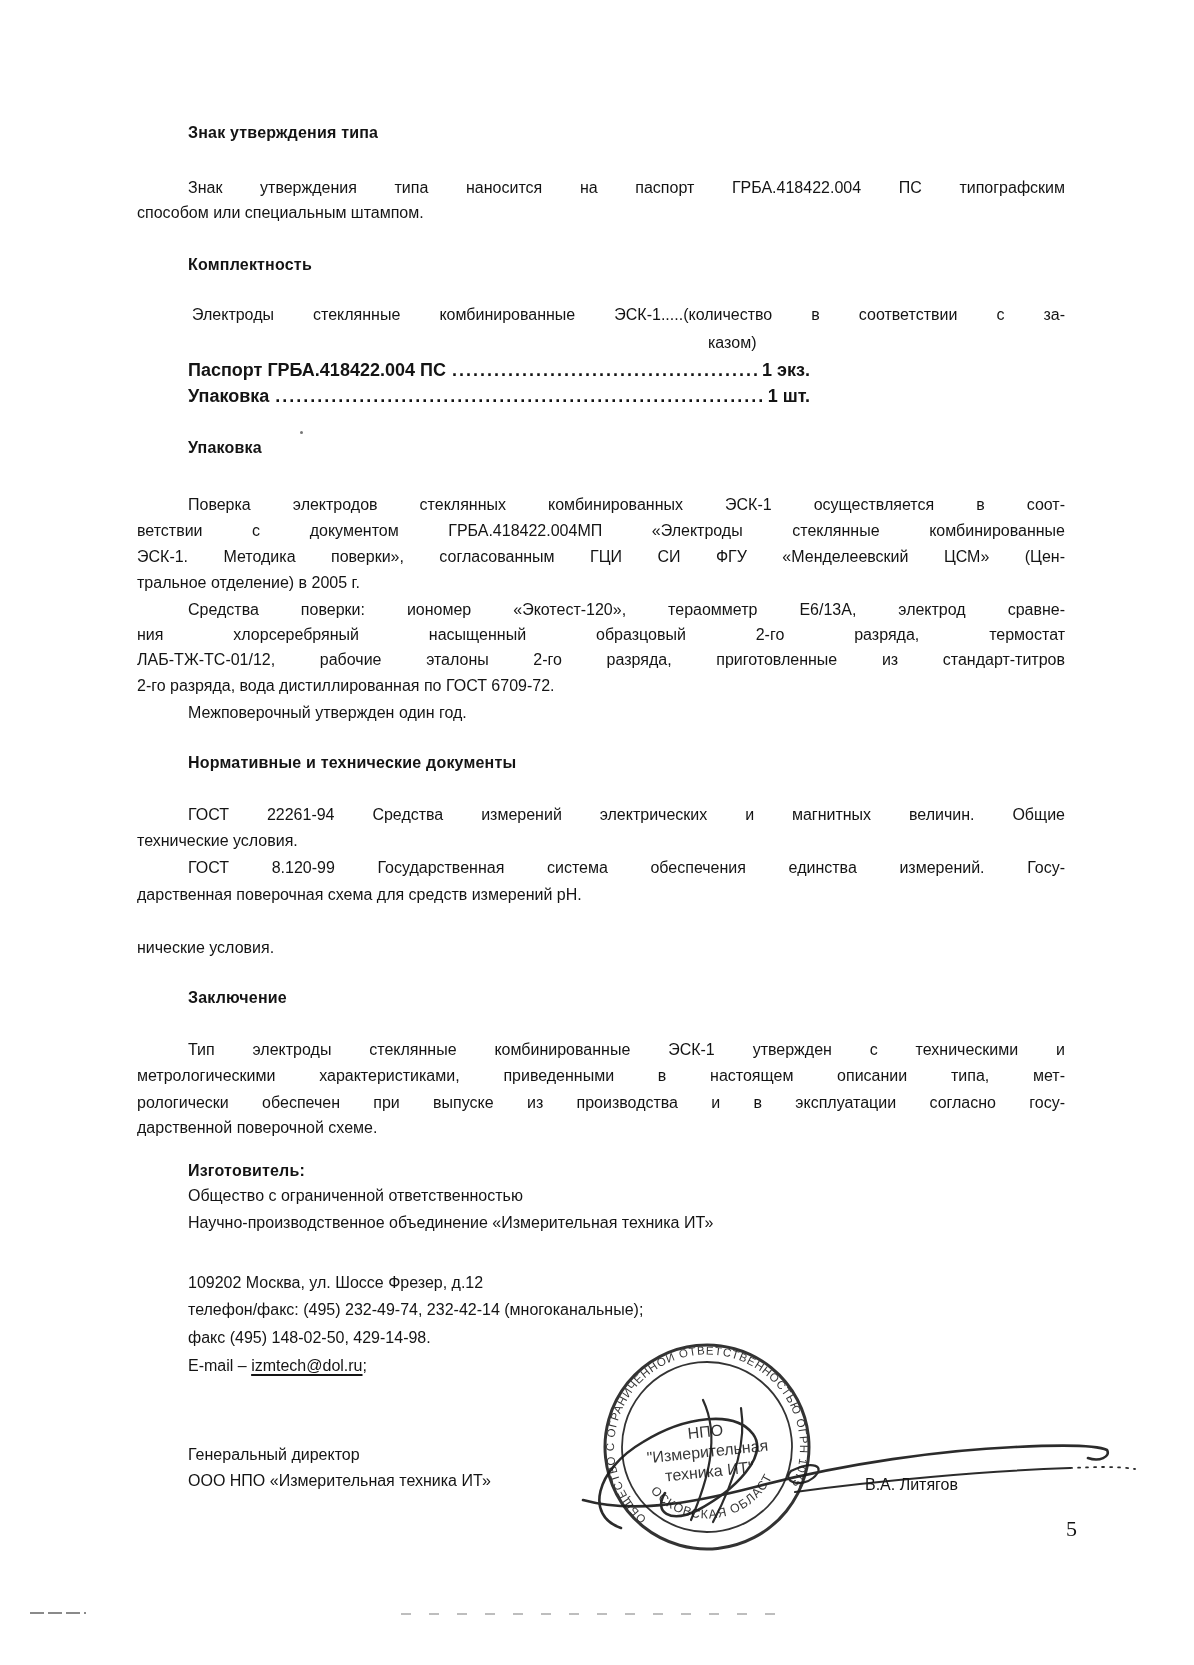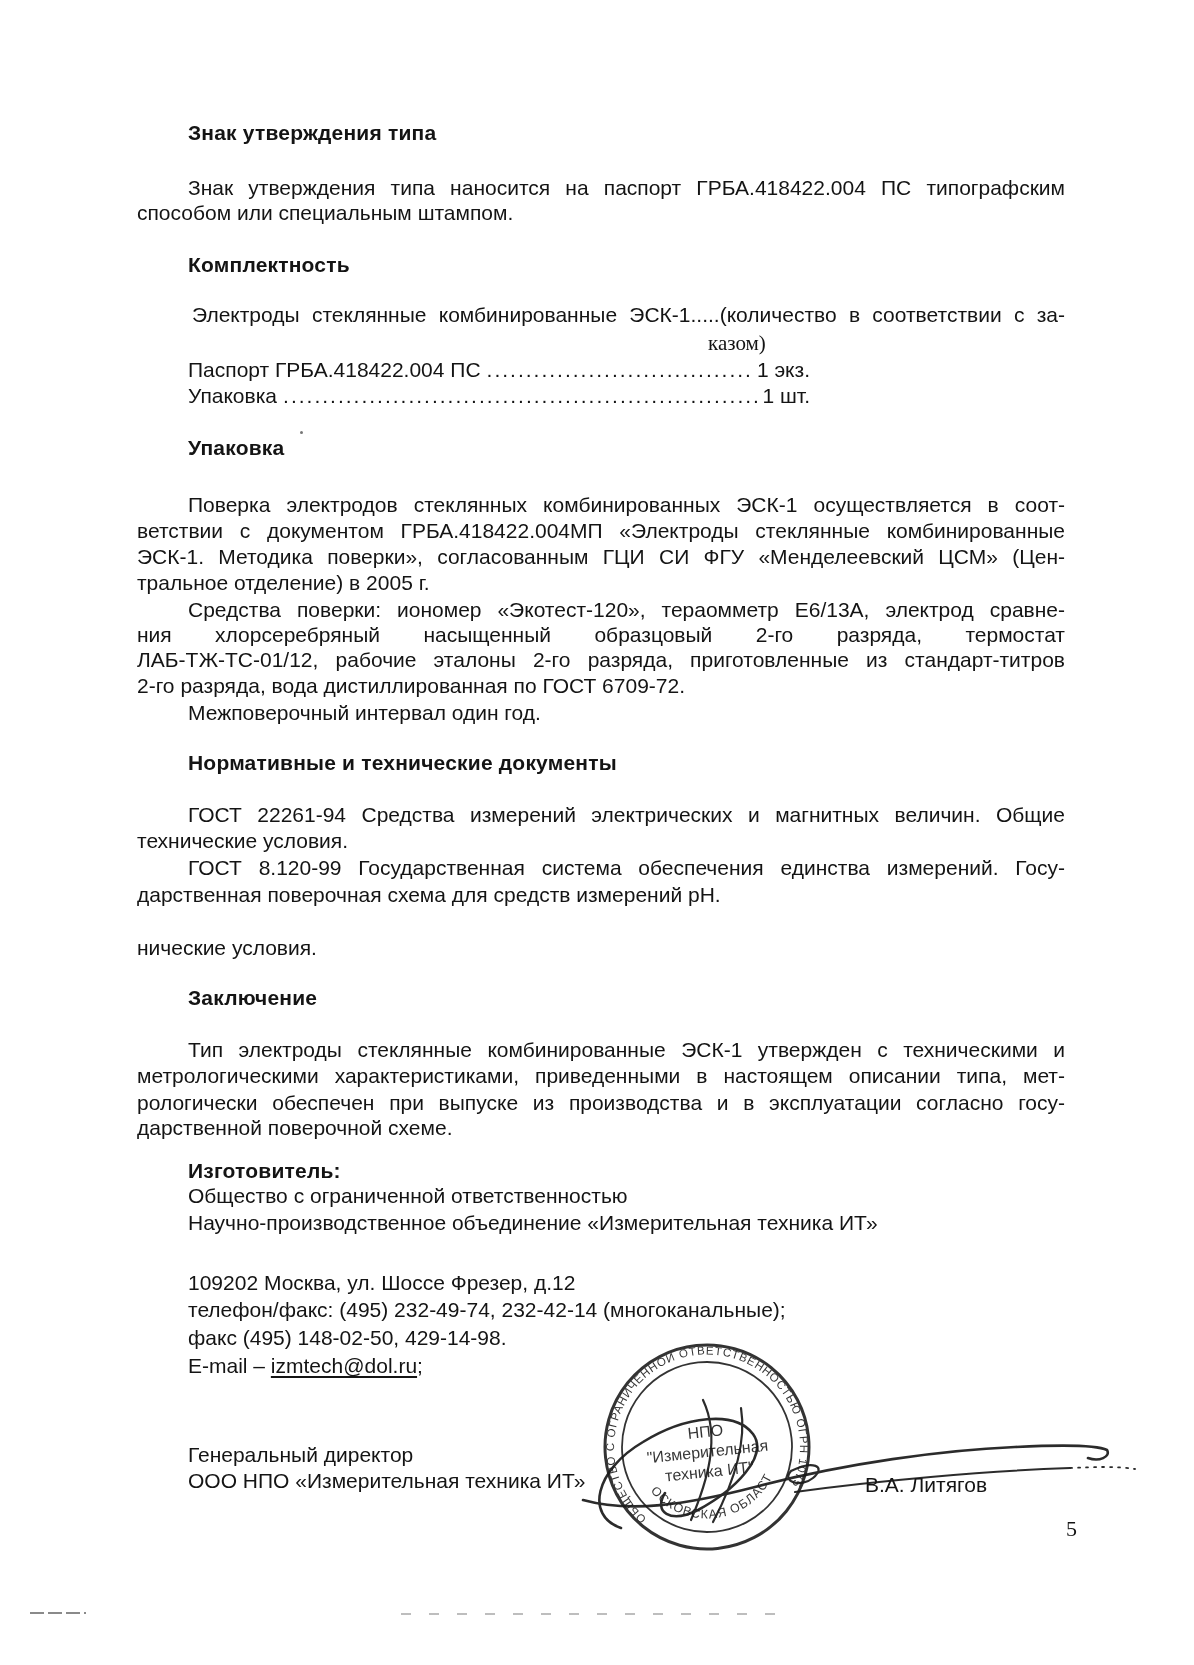--- a/index.html
+++ b/index.html
@@ -7,41 +7,42 @@
     position:relative;
     width:1194px;height:1665px;
     background:#ffffff;
     margin:0 auto;
     overflow:hidden;
     font-family:"Liberation Sans","DejaVu Sans",sans-serif;
     color:#141414;
   }
   .line{
     position:absolute;
-    font-size:21px;
+    font-size:16px;
     line-height:26px;
     white-space:nowrap;
     color:#141414;
   }
   .j{
     white-space:normal;
     text-align:justify;
     text-align-last:justify;
   }
   .hd{
     font-weight:bold;
     letter-spacing:0.2px;
   }
   .leader-row{
     position:absolute;
     display:flex;
     align-items:flex-start;
-    font-size:21px;
+    font-size:18px;
     line-height:26px;
     white-space:nowrap;
+    font-weight:bold;
   }
   .leader-row .dots{
     flex:1;
     overflow:hidden;
     white-space:nowrap;
     letter-spacing:2px;
     margin:0 4px 0 6px;
   }
   .leader-row .val{white-space:nowrap;}
   .ulink{
@@ -63,21 +64,21 @@
 <body>
 
 <div class="page">
 
   <div class="line hd" style="left:188px;top:120px;">Знак утверждения типа</div>
   <div class="line j" style="left:188px;top:175px;width:877px;">Знак утверждения типа наносится на паспорт ГРБА.418422.004 ПС типографским</div>
   <div class="line" style="left:137px;top:200px;">способом или специальным штампом.</div>
 
   <div class="line hd" style="left:188px;top:252px;">Комплектность</div>
   <div class="line j" style="left:192px;top:302px;width:873px;">Электроды стеклянные комбинированные ЭСК-1.....(количество в соответствии с за-</div>
-  <div class="line" style="left:708px;top:330px;font-family:Liberation Serif, serif;">казом)</div>
+  <div class="line" style="left:708px;top:330px;">казом)</div>
 
   <div class="leader-row" style="left:188px;top:357px;width:622px;">
     <span>Паспорт ГРБА.418422.004 ПС</span>
       <span class="dots">......................................................................</span>
       <span class="val">1 экз.</span>
   </div>
   <div class="leader-row" style="left:188px;top:383px;width:622px;">
     <span>Упаковка</span>
       <span class="dots">..........................................................................................................</span>
       <span class="val">1 шт.</span>
@@ -85,21 +86,21 @@
 
   <div class="line hd" style="left:188px;top:435px;">Упаковка</div>
   <div class="line j" style="left:188px;top:492px;width:877px;">Поверка электродов стеклянных комбинированных ЭСК-1 осуществляется в соот-</div>
   <div class="line j" style="left:137px;top:518px;width:928px;">ветствии с документом ГРБА.418422.004МП «Электроды стеклянные комбинированные</div>
   <div class="line j" style="left:137px;top:544px;width:928px;">ЭСК-1. Методика поверки», согласованным ГЦИ СИ ФГУ «Менделеевский ЦСМ» (Цен-</div>
   <div class="line" style="left:137px;top:570px;">тральное отделение) в 2005 г.</div>
   <div class="line j" style="left:188px;top:597px;width:877px;">Средства поверки: иономер «Экотест-120», тераомметр Е6/13А, электрод сравне-</div>
   <div class="line j" style="left:137px;top:622px;width:928px;">ния хлорсеребряный насыщенный образцовый 2-го разряда, термостат</div>
   <div class="line j" style="left:137px;top:647px;width:928px;">ЛАБ-ТЖ-ТС-01/12, рабочие эталоны 2-го разряда, приготовленные из стандарт-титров</div>
   <div class="line" style="left:137px;top:673px;">2-го разряда,  вода дистиллированная по ГОСТ 6709-72.</div>
-  <div class="line" style="left:188px;top:700px;">Межповерочный интервал один год.</div>
+  <div class="line" style="left:188px;top:700px;">Межповерочный утвержден один год.</div>
 
   <div class="line hd" style="left:188px;top:750px;">Нормативные и технические документы</div>
   <div class="line j" style="left:188px;top:802px;width:877px;">ГОСТ 22261-94 Средства измерений электрических и магнитных величин. Общие</div>
   <div class="line" style="left:137px;top:828px;text-align:right;">технические условия.</div>
   <div class="line j" style="left:188px;top:855px;width:877px;">ГОСТ 8.120-99 Государственная система обеспечения единства измерений. Госу-</div>
   <div class="line" style="left:137px;top:882px;">дарственная поверочная схема для средств измерений рН.</div>
   <div class="line" style="left:137px;top:935px;">нические условия.</div>
 
   <div class="line hd" style="left:188px;top:985px;">Заключение</div>
   <div class="line j" style="left:188px;top:1037px;width:877px;">Тип электроды стеклянные комбинированные ЭСК-1 утвержден с техническими и</div>

